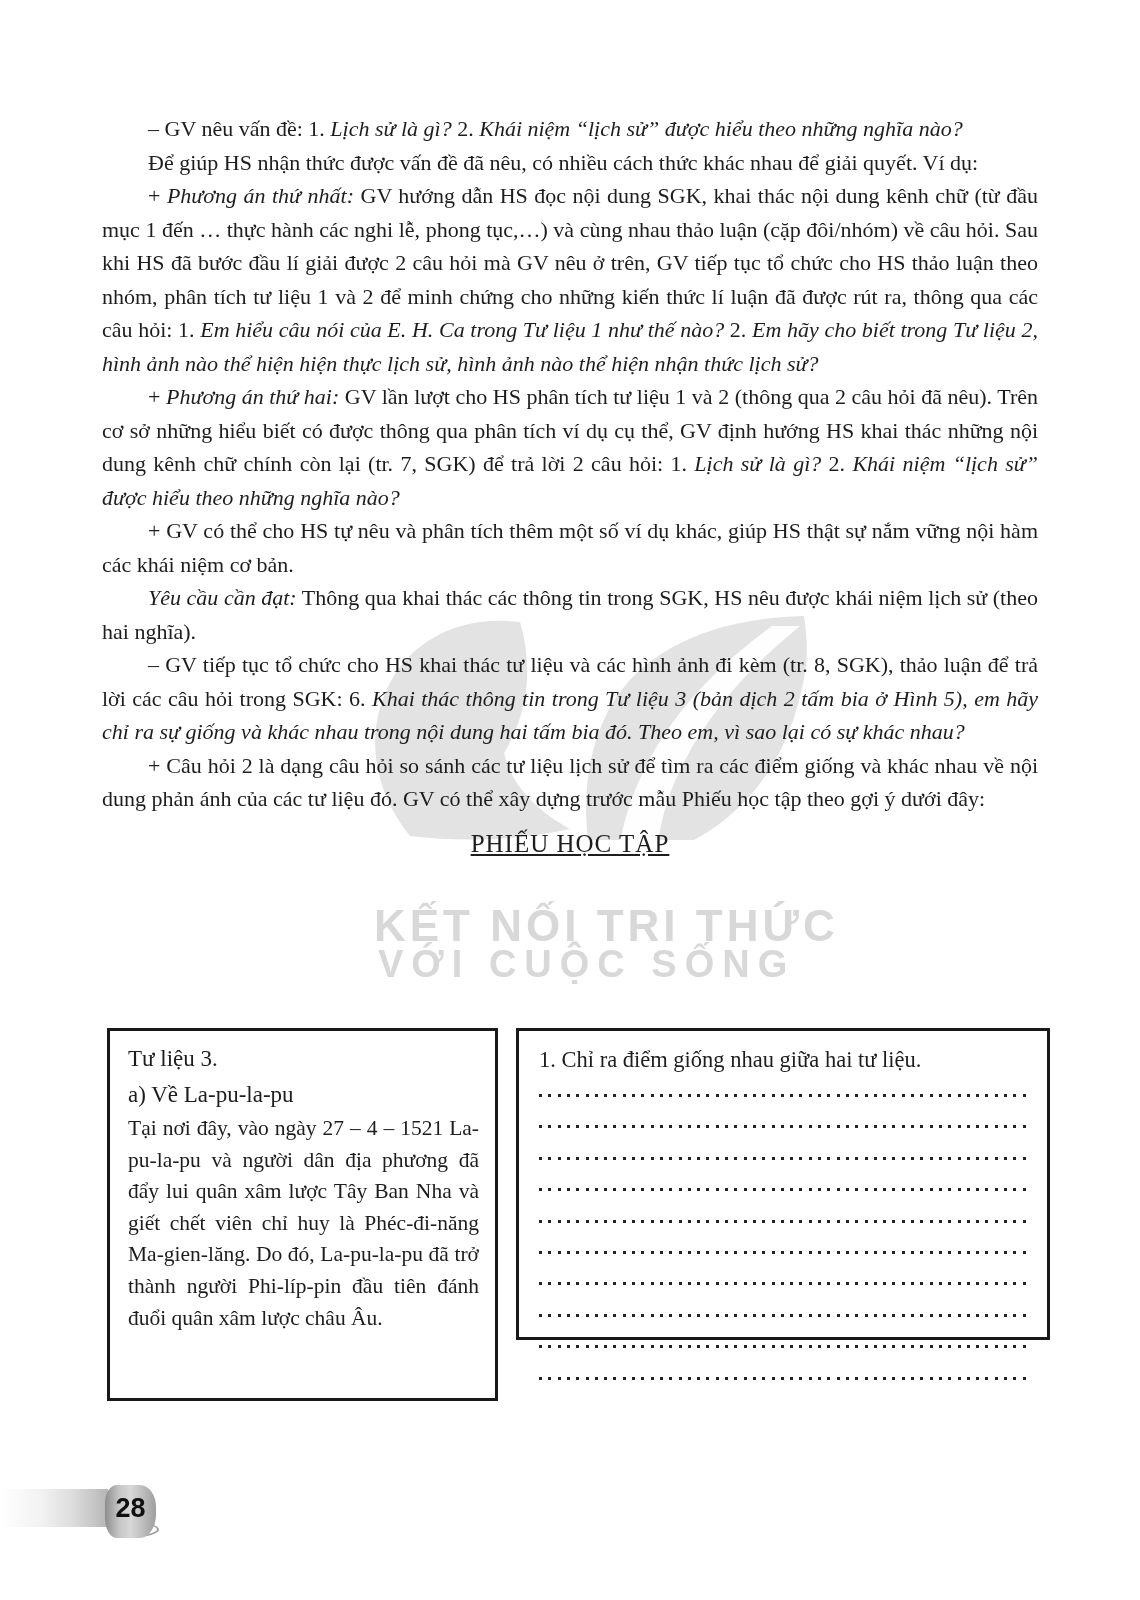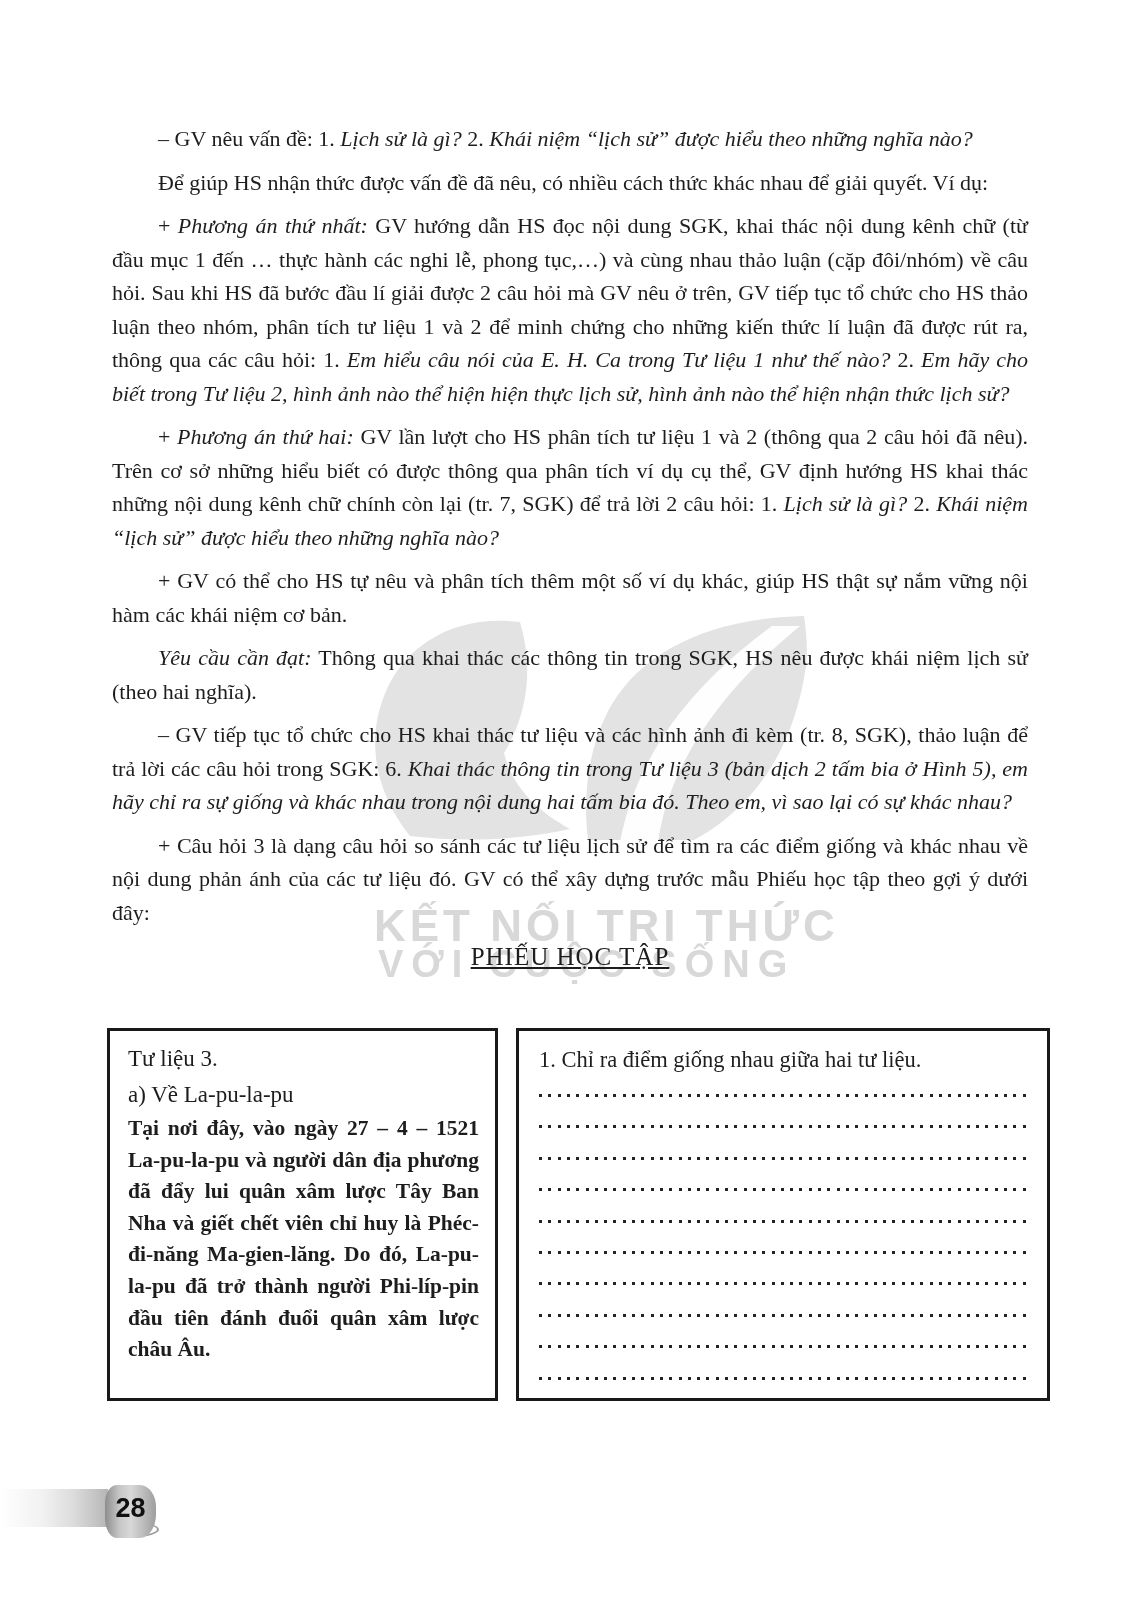--- a/index.html
+++ b/index.html
@@ -11,36 +11,36 @@
   .wm-logo{position:absolute;left:372px;top:612px;width:440px;height:230px;color:var(--watermark_logo,#e3e3e3);z-index:0;}
   .wm-text{
     position:absolute;z-index:0;color:var(--watermark_text,#d8d8d8);
     font-family:"Liberation Sans","DejaVu Sans",sans-serif;font-weight:bold;white-space:nowrap;
   }
   .wm1{left:374px;top:901px;font-size:44px;letter-spacing:4px;transform:scaleY(1.02);}
   .wm2{left:378px;top:943px;font-size:38px;letter-spacing:8px;}
   
   .body-col{position:absolute;left:102px;top:112px;width:936px;z-index:1;}
   .body-col p.para{
-    margin:10px;font-size:22px;line-height:33.5px;text-align:justify;text-indent:46px;
+    margin:0;font-size:22px;line-height:33.5px;text-align:justify;text-indent:46px;
     color:var(--text,#1d1d1d);
   }
   .it{font-style:italic;}
   .sheet-title{
     margin:14px 0 0 0;font-size:25px;font-weight:normal;text-align:center;letter-spacing:1px;
     color:var(--text,#1d1d1d);
     text-decoration:underline;
   }
   
   .box{position:absolute;background:#fff;border:3px solid var(--box_border,#191919);box-sizing:border-box;z-index:1;}
   .box-left{left:107px;top:1028px;width:391px;height:373px;padding:12px 16px 0 18px;}
-  .box-right{left:516px;top:1028px;width:534px;height:373px;padding:14px 20px 0 20px;}
+  .box-right{left:516px;top:1028px;width:534px;height:312px;padding:14px 20px 0 20px;}
   .cell-title,.cell-subtitle{margin:0;font-weight:normal;font-size:23px;line-height:32px;}
   .cell-subtitle{margin-top:4px;}
-  .cell-body{margin:2px 0 0 0;font-size:21.5px;line-height:31.6px;text-align:justify;font-weight:bold;}
+  .cell-body{margin:2px 0 0 0;font-size:21.5px;line-height:31.6px;text-align:justify;}
   .cell-question{margin:0;font-size:22.5px;line-height:30px;}
   .answer-lines .dots{
     height:3px;margin-top:28.4px;
     background:repeating-linear-gradient(to right,#232323 0 3px,transparent 3px 9.3px);
   }
   .answer-lines .dots:first-child{margin-top:19px;}
   
   .ribbon-bar{
     position:absolute;left:0;top:1489px;width:108px;height:38px;z-index:1;
     background:linear-gradient(to right,#ffffff 0%,#f1f1f1 40%,#dcdcdc 68%,#c2c2c2 90%,var(--ribbon_gray,#b5b5b5) 100%);
@@ -74,21 +74,21 @@
 
   <div class="body-col">
     <div>
         <p class="para"><span>– GV nêu vấn đề: 1. </span><span class="it">Lịch sử là gì?</span><span> 2. </span><span class="it">Khái niệm “lịch sử” được hiểu theo những nghĩa nào?</span></p>
         <p class="para"><span>Để giúp HS nhận thức được vấn đề đã nêu, có nhiều cách thức khác nhau để giải quyết. Ví dụ:</span></p>
         <p class="para"><span>+ </span><span class="it">Phương án thứ nhất:</span><span> GV hướng dẫn HS đọc nội dung SGK, khai thác nội dung kênh chữ (từ đầu mục 1 đến … thực hành các nghi lễ, phong tục,…) và cùng nhau thảo luận (cặp đôi/nhóm) về câu hỏi. Sau khi HS đã bước đầu lí giải được 2 câu hỏi mà GV nêu ở trên, GV tiếp tục tổ chức cho HS thảo luận theo nhóm, phân tích tư liệu 1 và 2 để minh chứng cho những kiến thức lí luận đã được rút ra, thông qua các câu hỏi: 1. </span><span class="it">Em hiểu câu nói của E. H. Ca trong Tư liệu 1 như thế nào?</span><span> 2. </span><span class="it">Em hãy cho biết trong Tư liệu 2, hình ảnh nào thể hiện hiện thực lịch sử, hình ảnh nào thể hiện nhận thức lịch sử?</span></p>
         <p class="para"><span>+ </span><span class="it">Phương án thứ hai:</span><span> GV lần lượt cho HS phân tích tư liệu 1 và 2 (thông qua 2 câu hỏi đã nêu). Trên cơ sở những hiểu biết có được thông qua phân tích ví dụ cụ thể, GV định hướng HS khai thác những nội dung kênh chữ chính còn lại (tr. 7, SGK) để trả lời 2 câu hỏi: 1. </span><span class="it">Lịch sử là gì?</span><span> 2. </span><span class="it">Khái niệm “lịch sử” được hiểu theo những nghĩa nào?</span></p>
         <p class="para"><span>+ GV có thể cho HS tự nêu và phân tích thêm một số ví dụ khác, giúp HS thật sự nắm vững nội hàm các khái niệm cơ bản.</span></p>
         <p class="para"><span class="it">Yêu cầu cần đạt:</span><span> Thông qua khai thác các thông tin trong SGK, HS nêu được khái niệm lịch sử (theo hai nghĩa).</span></p>
         <p class="para"><span>– GV tiếp tục tổ chức cho HS khai thác tư liệu và các hình ảnh đi kèm (tr. 8, SGK), thảo luận để trả lời các câu hỏi trong SGK: 6. </span><span class="it">Khai thác thông tin trong Tư liệu 3 (bản dịch 2 tấm bia ở Hình 5), em hãy chỉ ra sự giống và khác nhau trong nội dung hai tấm bia đó. Theo em, vì sao lại có sự khác nhau?</span></p>
-        <p class="para"><span>+ Câu hỏi 3 là dạng câu hỏi so sánh các tư liệu lịch sử để tìm ra các điểm giống và khác nhau về nội dung phản ánh của các tư liệu đó. GV có thể xây dựng trước mẫu Phiếu học tập theo gợi ý dưới đây:</span></p>
+        <p class="para"><span>+ Câu hỏi 2 là dạng câu hỏi so sánh các tư liệu lịch sử để tìm ra các điểm giống và khác nhau về nội dung phản ánh của các tư liệu đó. GV có thể xây dựng trước mẫu Phiếu học tập theo gợi ý dưới đây:</span></p>
       </div>
     <h2 class="sheet-title">PHIẾU HỌC TẬP</h2>
   </div>
 
   <div class="box box-left">
     <p class="cell-title">Tư liệu 3.</p>
     <p class="cell-subtitle">a) Về La-pu-la-pu</p>
     <p class="cell-body">Tại nơi đây, vào ngày 27 – 4 – 1521 La-pu-la-pu và người dân địa phương đã đẩy lui quân xâm lược Tây Ban Nha và giết chết viên chỉ huy là Phéc-đi-năng Ma-gien-lăng. Do đó, La-pu-la-pu đã trở thành người Phi-líp-pin đầu tiên đánh đuổi quân xâm lược châu Âu.</p>
   </div>
 

